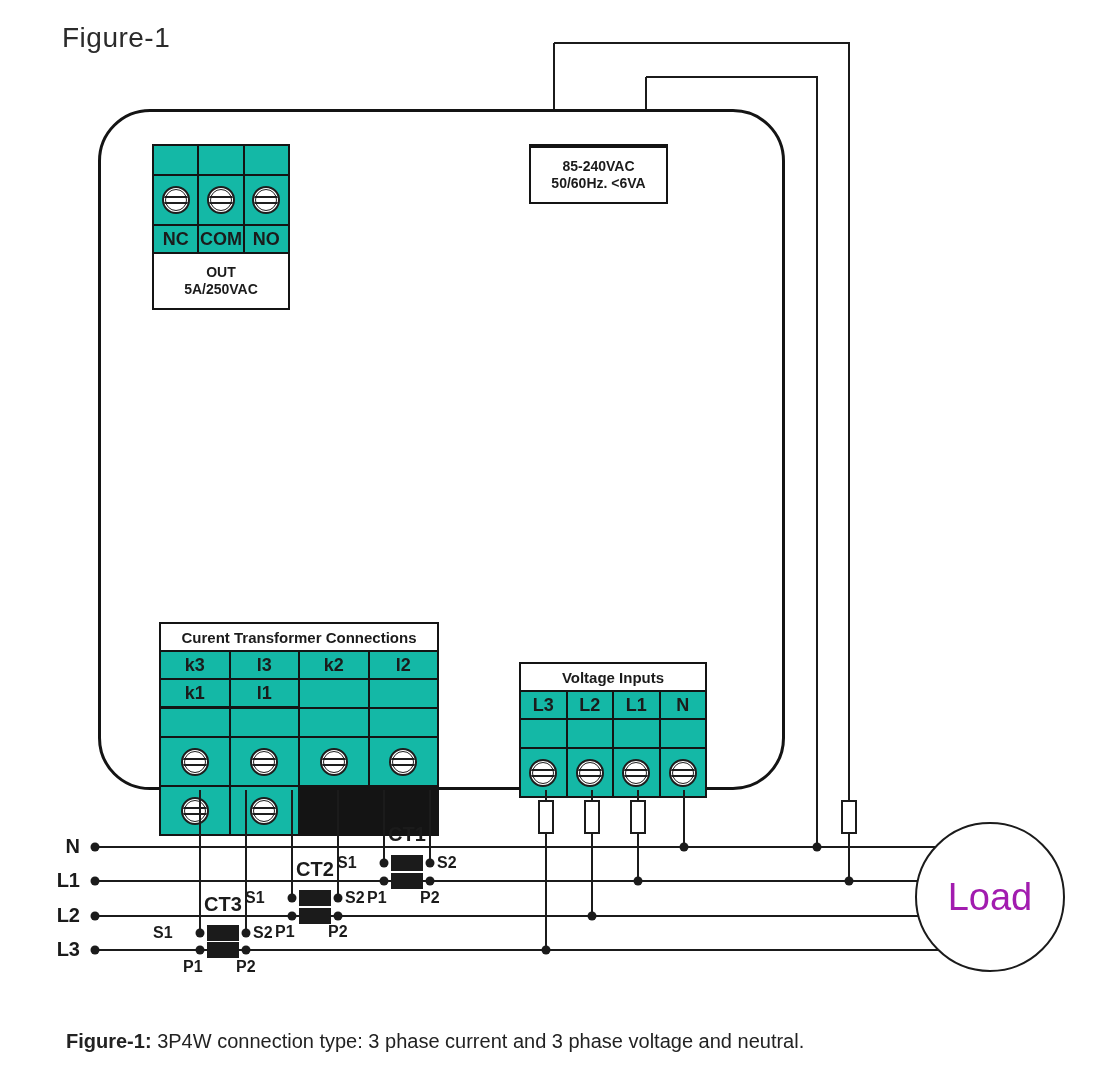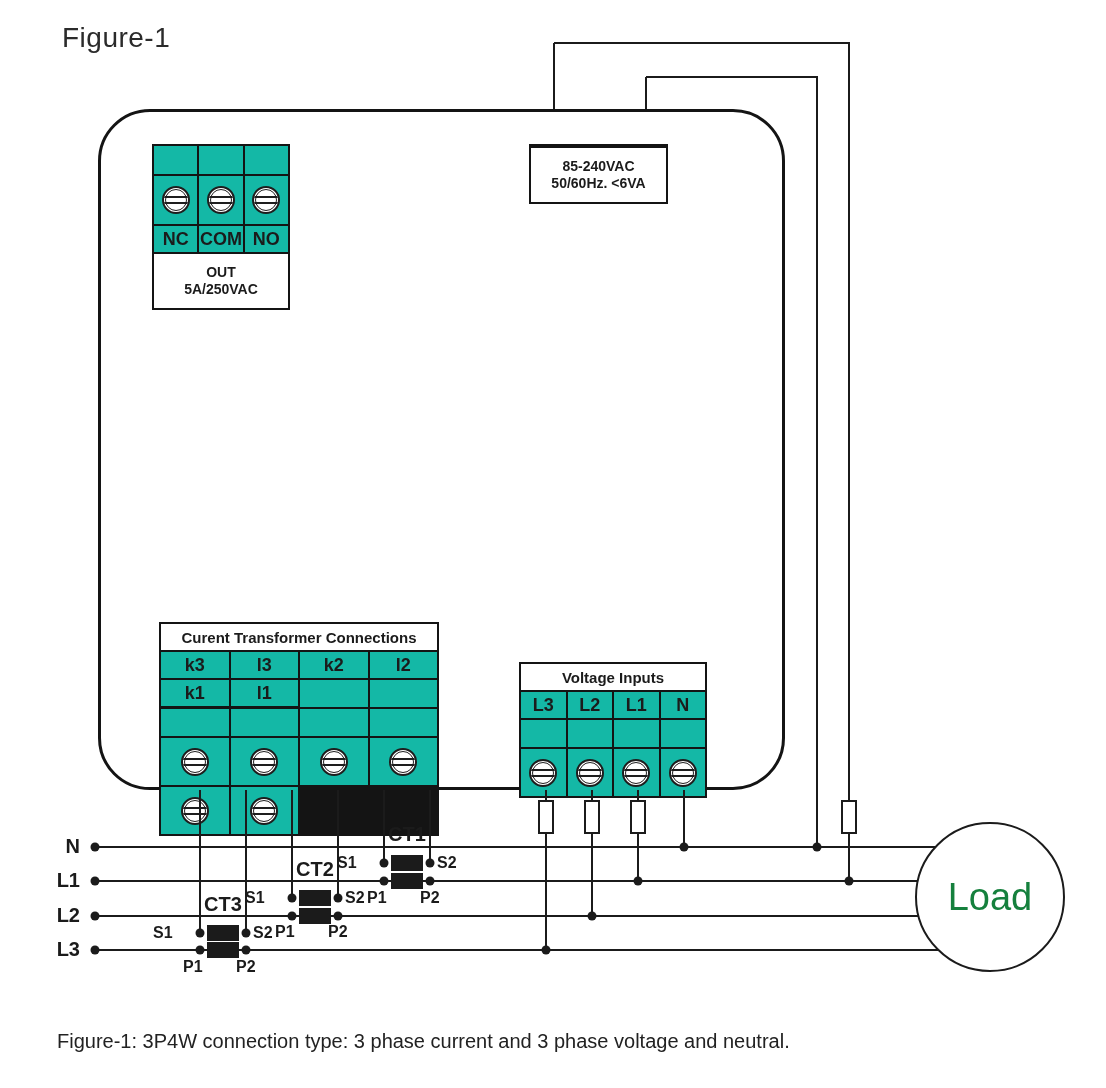--- a/index.html
+++ b/index.html
@@ -3,21 +3,21 @@
 <meta charset="utf-8">
 <style>
   html,body{margin:0;padding:0;background:#fff;}
   #stage{
     position:relative;width:1106px;height:1088px;background:#ffffff;
     font-family:"Liberation Sans","DejaVu Sans",sans-serif;color:#1b1b1b;overflow:hidden;
   }
   
   .fig-title{position:absolute;left:62px;top:22px;font-size:28px;font-weight:500;color:#2b2b2b;letter-spacing:0.5px;}
   .caption{position:absolute;left:57px;top:1030px;font-size:20px;color:#222;}
-  .caption .cap-label{font-weight:normal;}
+  .caption .cap-label{font-weight:bold;margin-left:9px;}
   
   .device{position:absolute;left:98px;top:109px;width:687px;height:681px;border:3px solid #141414;border-radius:52px;background:#fff;box-sizing:border-box;}
   
   .tblock{position:absolute;border:2px solid #141414;background:#141414;box-sizing:border-box;}
   .tb-grid{display:grid;gap:2px;background:#141414;}
   .cols3{grid-template-columns:repeat(3,1fr);}
   .cols6{grid-template-columns:repeat(4,1fr);}
   .cols4{grid-template-columns:repeat(4,1fr);}
   .cell{background:#14b8a6;display:flex;align-items:center;justify-content:center;}
   .r-empty{height:28px;}
@@ -38,21 +38,21 @@
   .h{position:absolute;height:2px;background:#1b1b1b;}
   .v{position:absolute;width:2px;background:#1b1b1b;}
   .dot{position:absolute;width:9px;height:9px;border-radius:50%;background:#1b1b1b;transform:translate(-50%,-50%);}
   .fuse{position:absolute;width:16px;height:34px;border:2px solid #1b1b1b;background:#fff;transform:translateX(-50%);box-sizing:border-box;}
   .ctrect{position:absolute;width:32px;height:16px;background:#1b1b1b;}
   .ctname{position:absolute;width:60px;text-align:center;font-weight:bold;font-size:20px;}
   .wlabel{position:absolute;font-weight:bold;font-size:16px;}
   .wlabel.ra{width:40px;text-align:left;}
   .plabel{position:absolute;width:42px;text-align:right;font-weight:bold;font-size:20px;}
   
-  .load{position:absolute;left:915px;top:822px;width:150px;height:150px;border:2.5px solid #1b1b1b;border-radius:50%;background:#fff;display:flex;align-items:center;justify-content:center;font-size:38px;color:#15803d;z-index:6;box-sizing:border-box;}
+  .load{position:absolute;left:915px;top:822px;width:150px;height:150px;border:2.5px solid #1b1b1b;border-radius:50%;background:#fff;display:flex;align-items:center;justify-content:center;font-size:38px;color:#a21caf;z-index:6;box-sizing:border-box;}
 </style>
 </head>
 <body>
 
 <div id="stage">
 
   <div class="fig-title">Figure-1</div>
 
   <div class="v" style="left:553px;top:43px;height:66px;"></div>
   <div class="v" style="left:645px;top:77px;height:32px;"></div>

